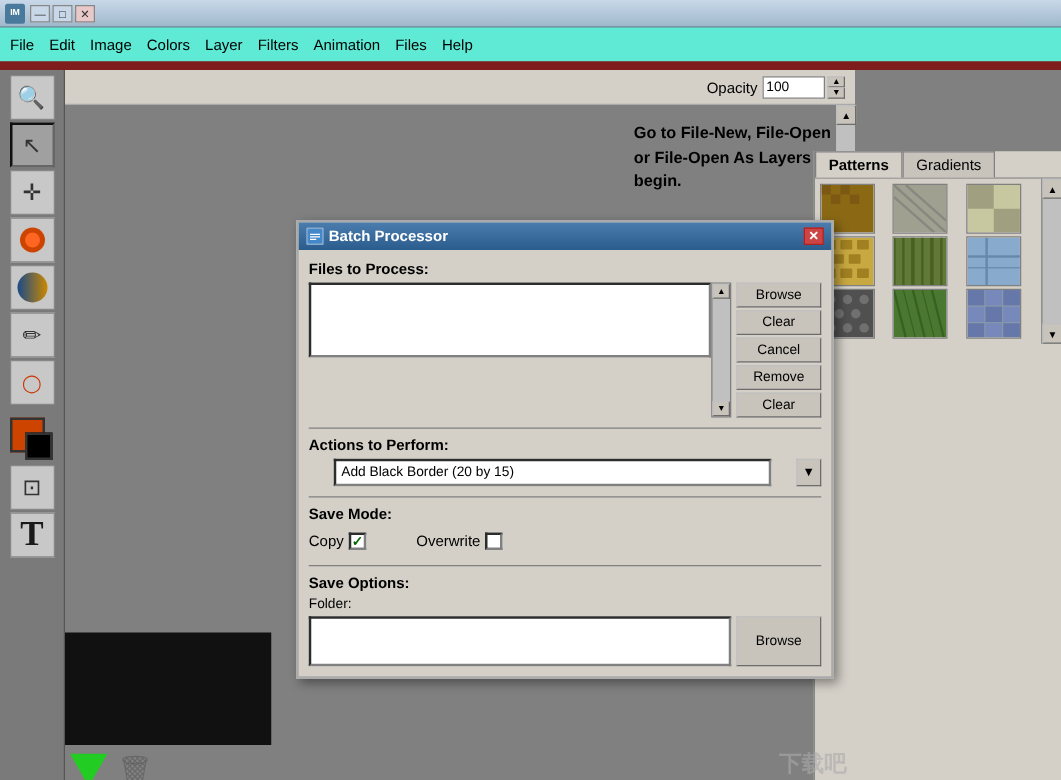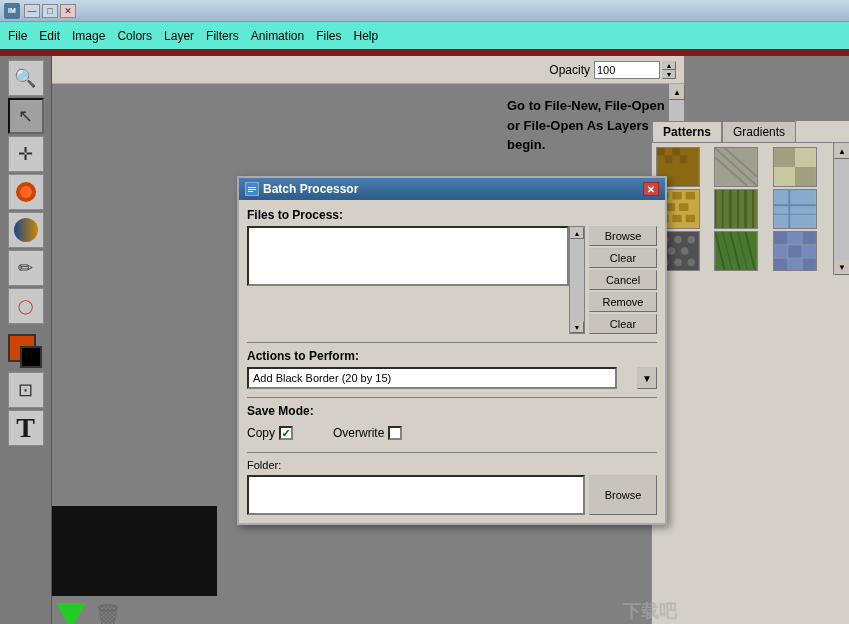--- a/index.html
+++ b/index.html
@@ -271,20 +271,21 @@
       border-top: 1px solid #808080;
       margin: 6px 0;
     }
     .actions-section {
       margin-bottom: 8px;
     }
     .dropdown-row {
       display: flex;
       align-items: flex-start;
       gap: 20px;
+      margin-left: 20px;
     }
     .dropdown-arrow-btn {
       width: 20px; height: 22px;
       background: #c8c4bc;
       border: 1px outset #c0c0c0;
       display: flex; align-items: center; justify-content: center;
       font-size: 10px; cursor: pointer;
     }
     .save-mode-section {
       margin-bottom: 8px;
@@ -409,21 +410,21 @@
     <div class="tool-btn" style="font-size:18px;">⊡</div>
     <div class="tool-btn">
       <span class="t-label">T</span>
     </div>
   </div>
 
   <div class="workspace">
 
     <div class="opacity-bar" style="position:absolute;top:0;left:0;right:165px;height:28px;background:#d4d0c8;display:flex;align-items:center;justify-content:flex-end;padding:0 8px;border-bottom:1px solid #aaa;">
       <span class="opacity-label">Opacity</span>
-      <input class="opacity-input" value="100" style="width: 66px; height: 18px; border: 1px solid rgb(128, 128, 128); font-size: 11px; padding: 0px 2px;">
+      <input class="opacity-input" value="100" style="width: 50px; height: 18px; border: 1px solid rgb(128, 128, 128); font-size: 11px; padding: 0px 2px;">
       <div style="display:flex;flex-direction:column;margin-left:2px;">
         <div style="width:14px;height:9px;background:#c8c4bc;border:1px outset #c0c0c0;display:flex;align-items:center;justify-content:center;font-size:7px;cursor:pointer;">▲</div>
         <div style="width:14px;height:9px;background:#c8c4bc;border:1px outset #c0c0c0;display:flex;align-items:center;justify-content:center;font-size:7px;cursor:pointer;">▼</div>
       </div>
     </div>
 
     <div class="help-area" style="position:absolute;top:32px;right:170px;left:auto;width:180px;">
       <span style="font-size:13px;font-weight:bold;line-height:1.5;">Go to File-New, File-Open or File-Open As Layers to begin.</span>
     </div>
 
@@ -613,20 +614,21 @@
             <div class="save-mode-item">
               <span style="font-size:12px;">Overwrite</span>
               <div class="checkbox-unchecked"></div>
             </div>
           </div>
         </div>
 
         <hr class="separator">
 
         <div class="save-options-section">
+          <div class="section-label">Save Options:</div>
           <div class="folder-row">
             <span class="folder-label">Folder:</span>
           </div>
           <div class="folder-input-area">
             <div class="folder-textbox"></div>
             <div class="browse-btn">Browse</div>
           </div>
         </div>
 
       </div>

